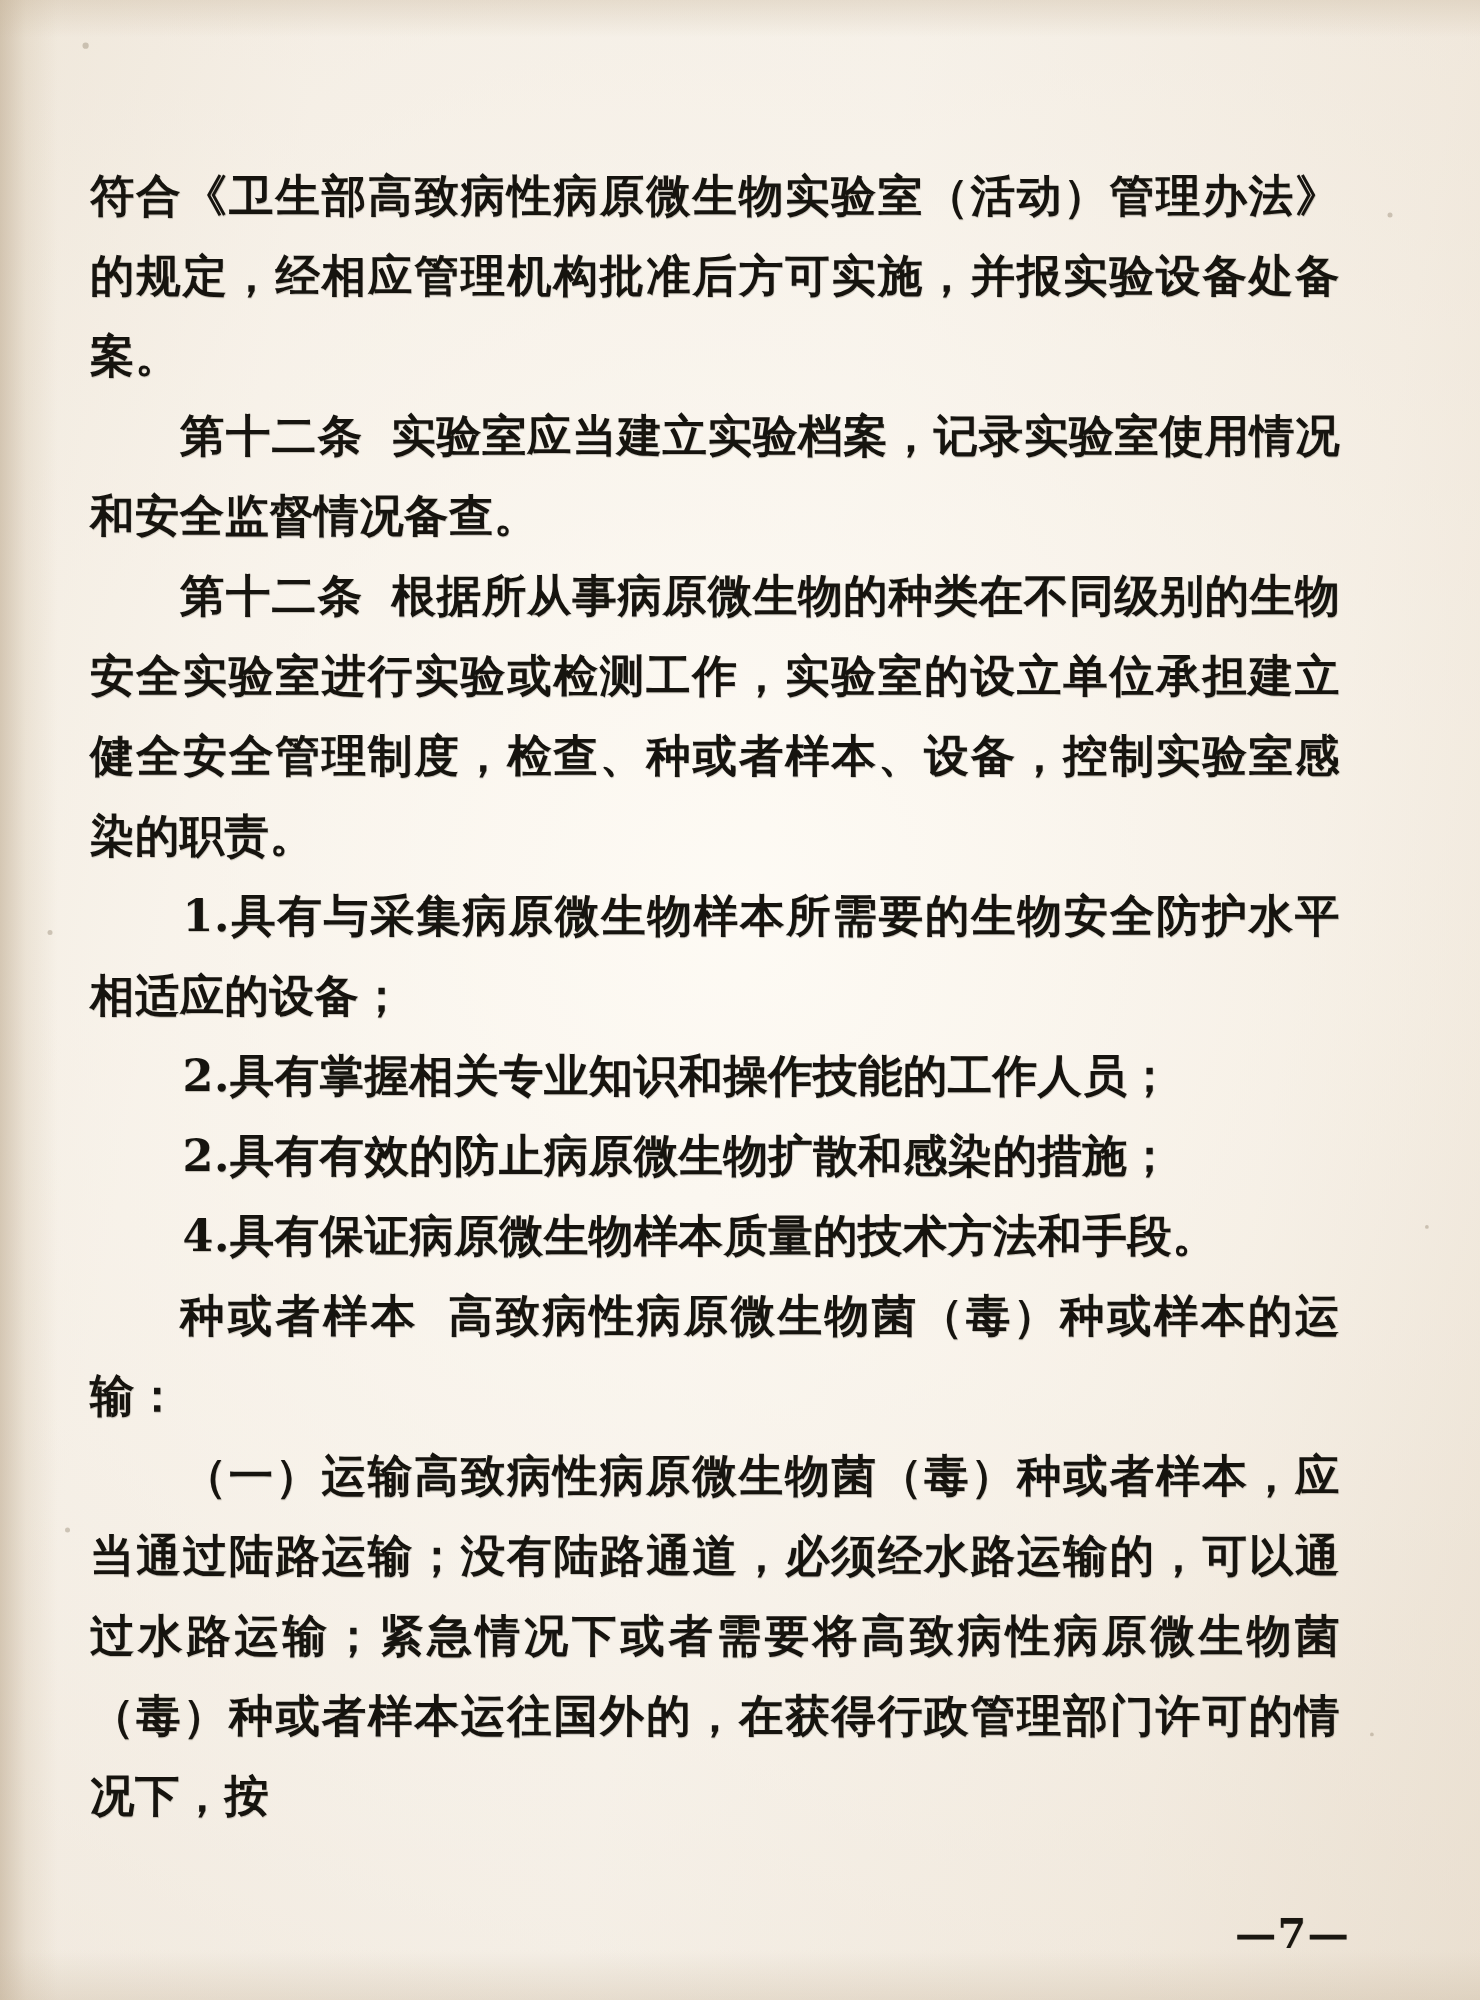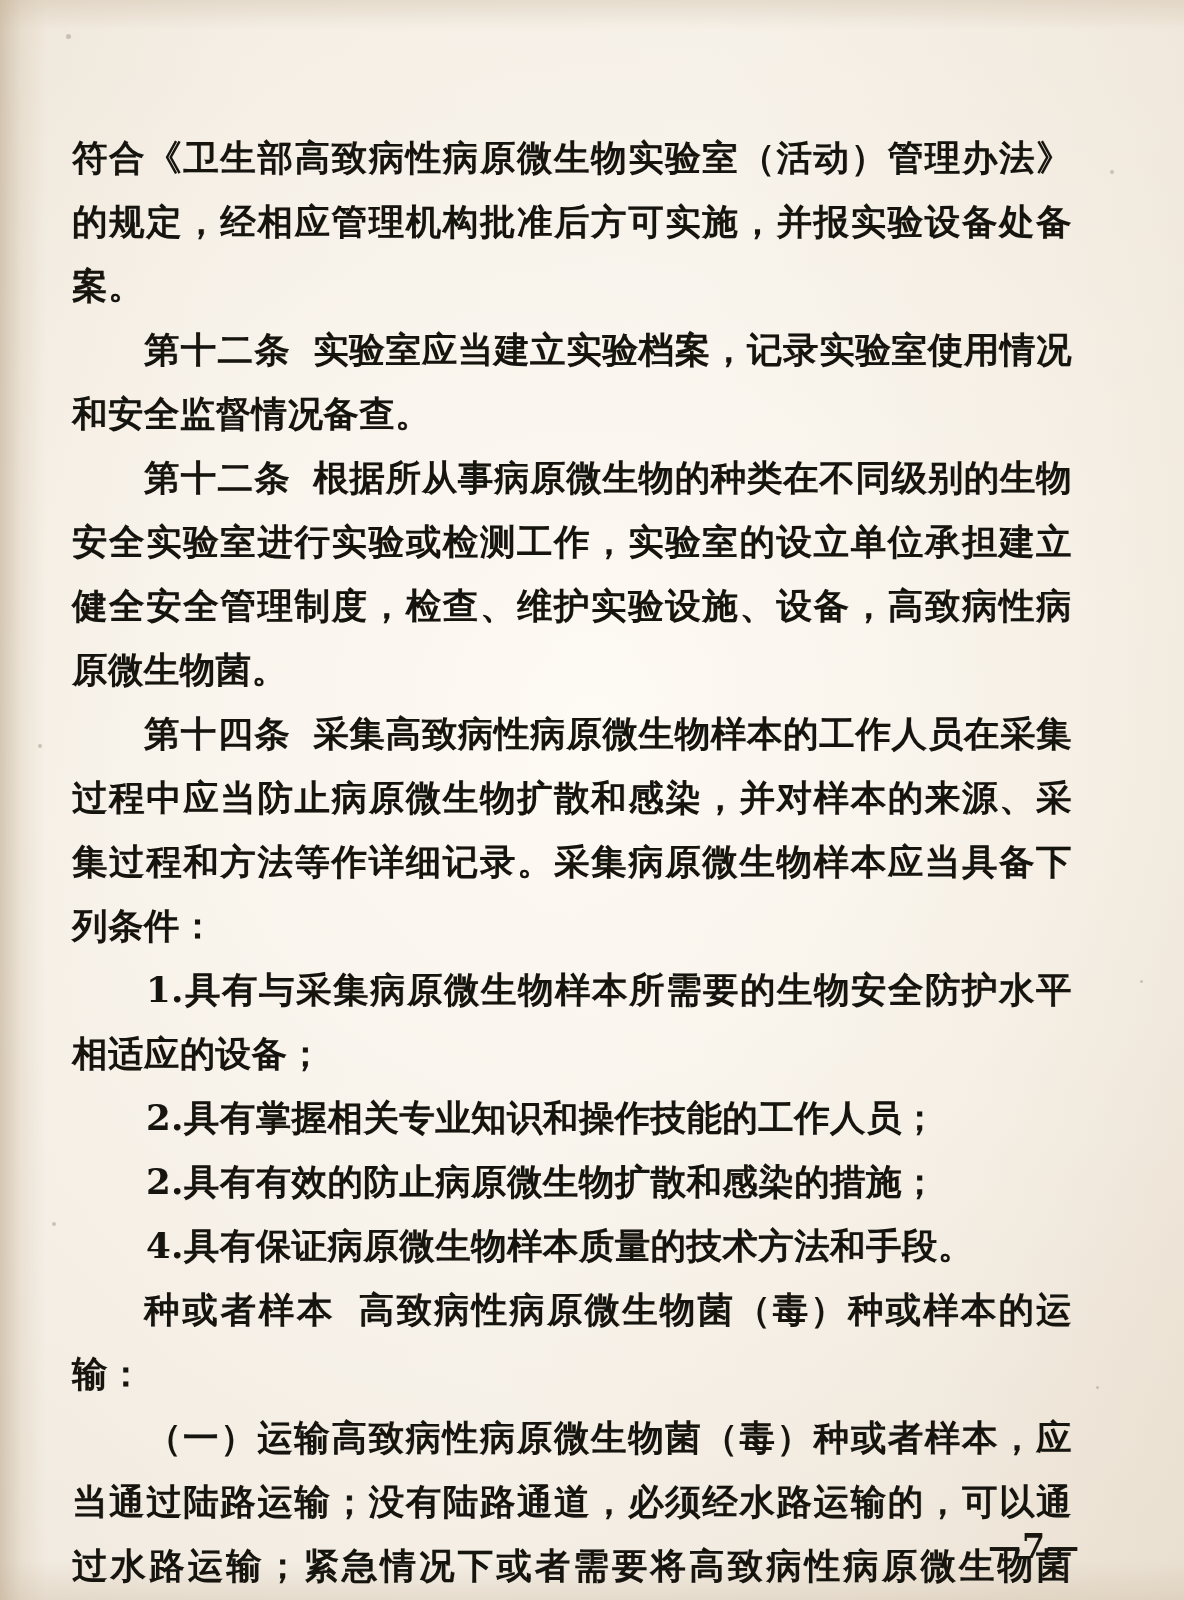--- a/index.html
+++ b/index.html
@@ -121,23 +121,22 @@
 <div class="speck" style="left:1096px;top:1386px;width:3px;height:3px;"></div>
 
 <div class="page">
 
   <div class="body-text">
 
     <p class="para"><span>符合《卫生部高致病性病原微生物实验室（活动）管理办法》的规定，经相应管理机构批准后方可实施，并报实验设备处备案。</span></p>
 
     <p class="para indent"><span class="art-label">第十二条</span><span class="gap-after-label"></span><span>实验室应当建立实验档案，记录实验室使用情况和安全监督情况备查。</span></p>
 
-    <p class="para indent"><span class="art-label">第十二条</span><span class="gap-after-label"></span><span>根据所从事病原微生物的种类在不同级别的生物安全实验室进行实验或检测工作，实验室的设立单位承担建立健全安全管理制度，检查、维护实验设施、设备，高致病性病原微生物菌。</span></p>
+    <p class="para indent"><span class="art-label">第十二条</span><span class="gap-after-label"></span><span>根据所从事病原微生物的种类在不同级别的生物安全实验室进行实验或检测工作，实验室的设立单位承担建立健全安全管理制度，检查、种或者样本、设备，控制实验室感染的职责。</span></p>
 
-    <p class="para indent"><span class="art-label">第十四条</span><span class="gap-after-label"></span><span>采集高致病性病原微生物样本的工作人员在采集过程中应当防止病原微生物扩散和感染，并对样本的来源、采集过程和方法等作详细记录。采集病原微生物样本应当具备下列条件：</span></p>
 
     <p class="para indent-small"><span>1.具有与采集病原微生物样本所需要的生物安全防护水平相适应的设备；</span></p>
 
     <p class="para indent-small"><span>2.具有掌握相关专业知识和操作技能的工作人员；</span></p>
 
     <p class="para indent-small"><span>2.具有有效的防止病原微生物扩散和感染的措施；</span></p>
 
     <p class="para indent-small"><span>4.具有保证病原微生物样本质量的技术方法和手段。</span></p>
 
     <p class="para indent"><span class="art-label">种或者样本</span><span class="gap-after-label"></span><span>高致病性病原微生物菌（毒）种或样本的运输：</span></p>

